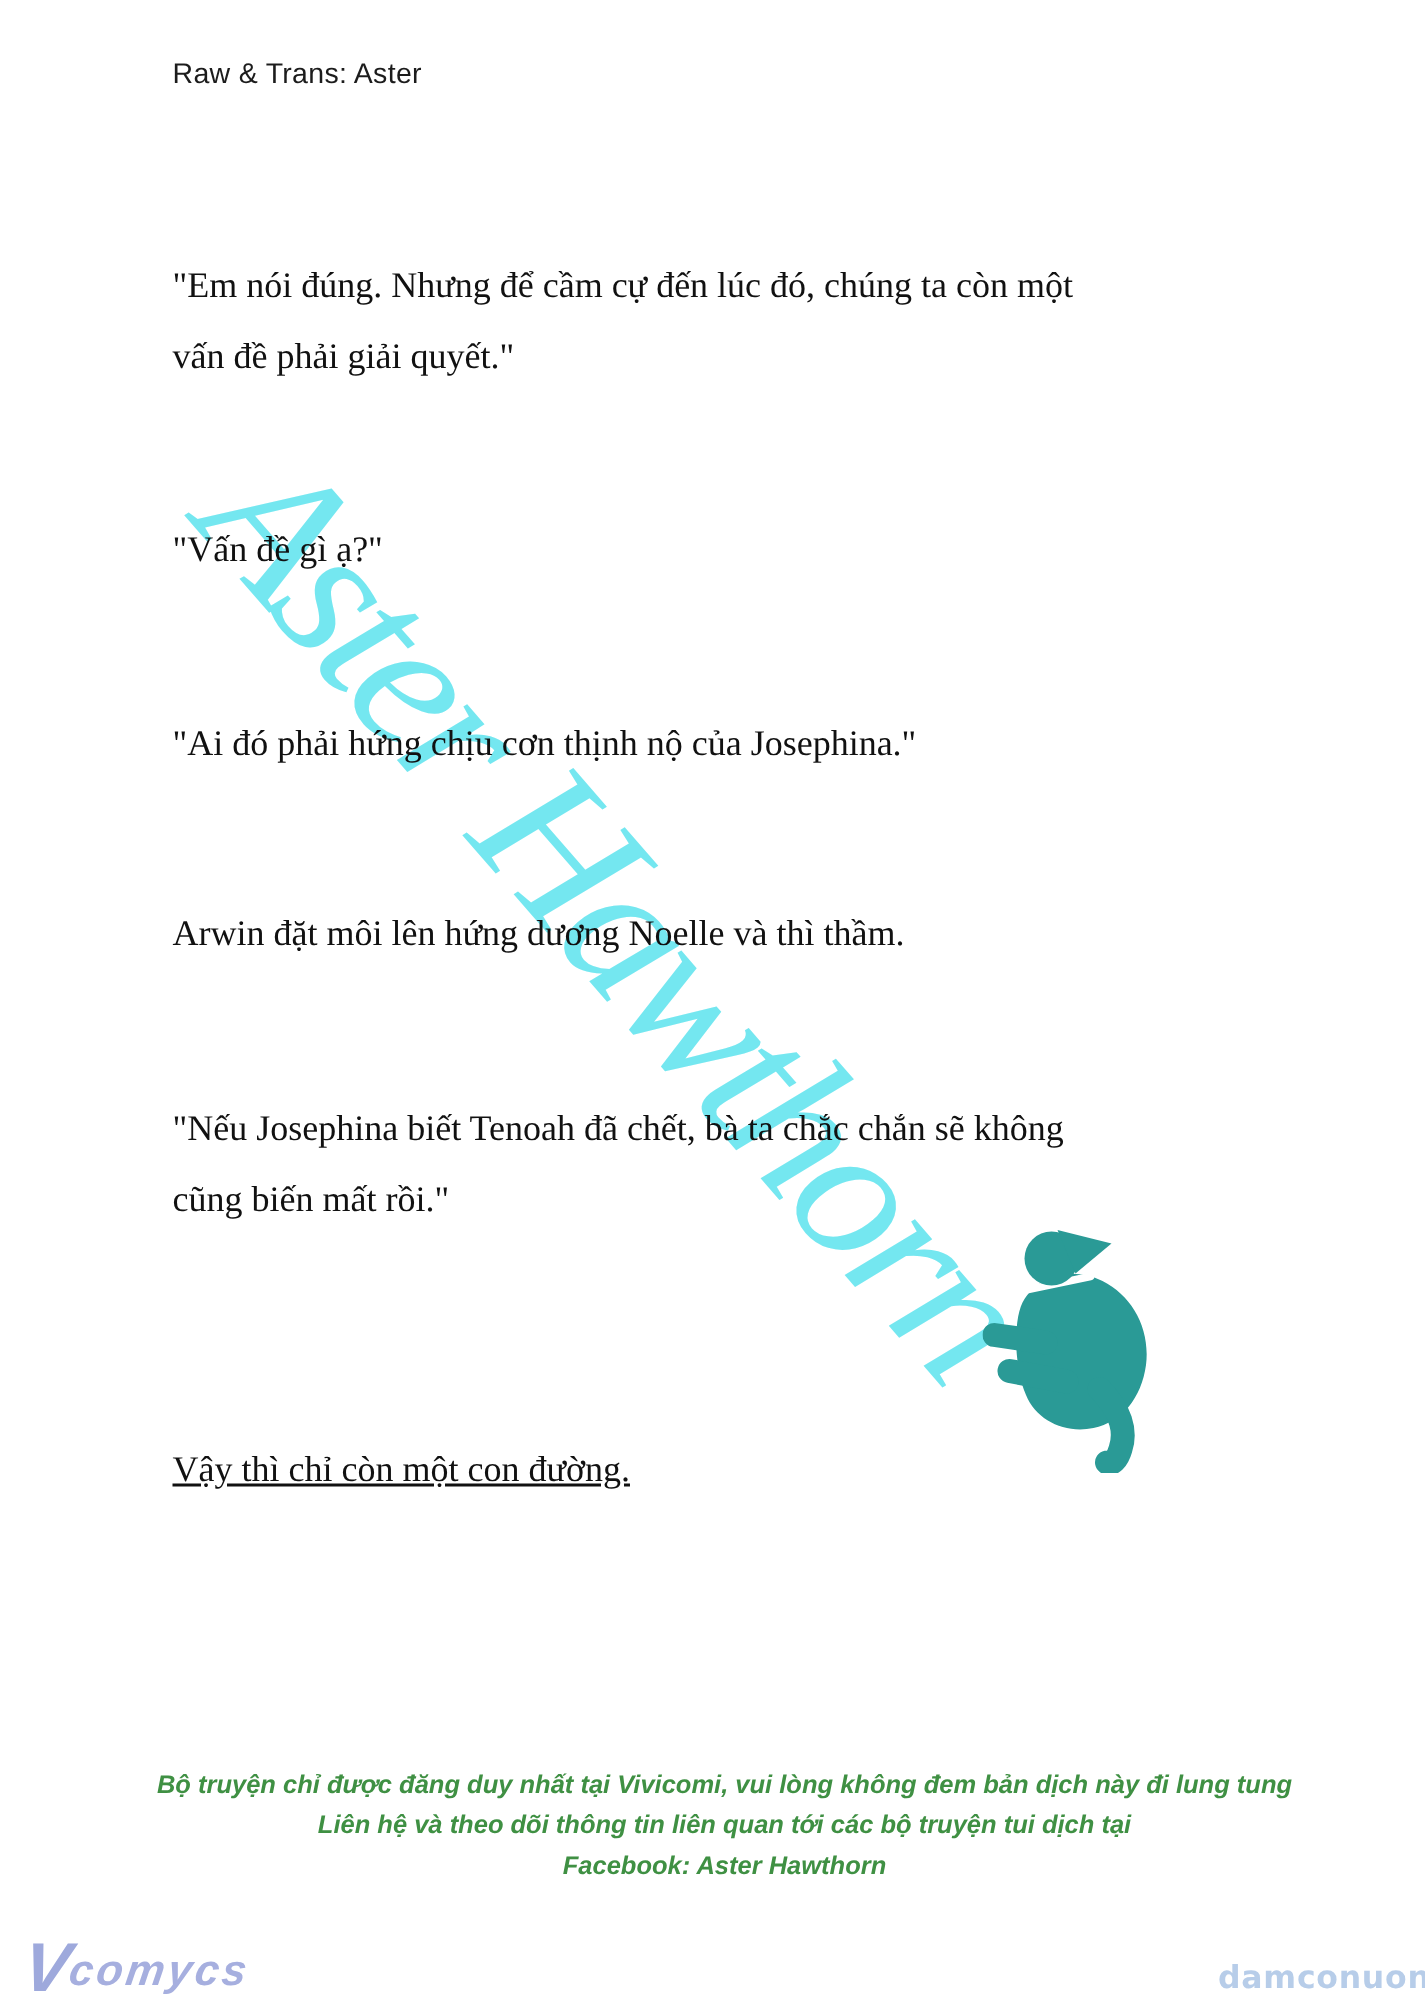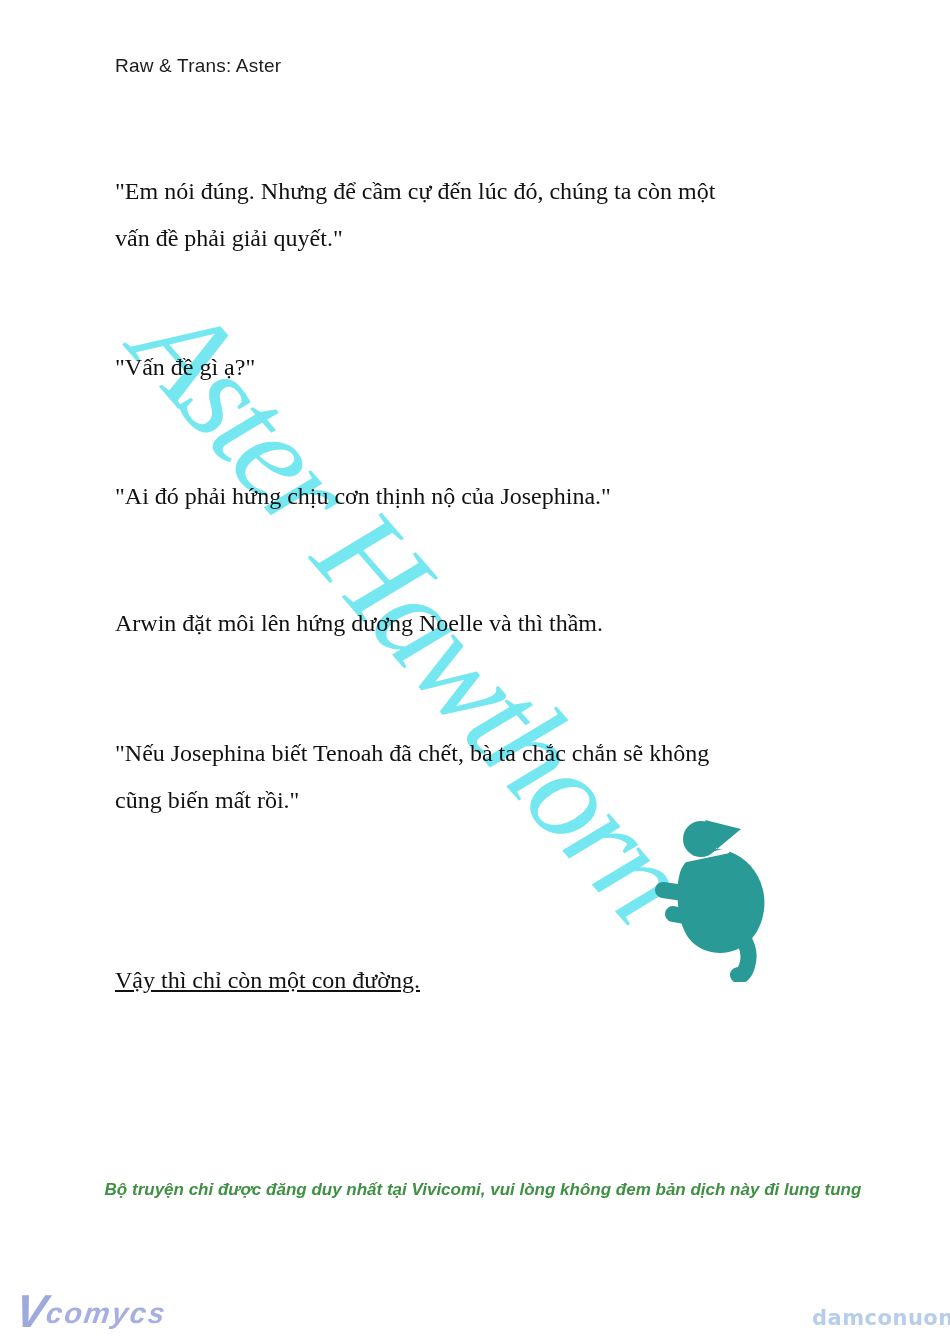--- a/index.html
+++ b/index.html
@@ -7,21 +7,21 @@
     width:950px;height:1343px;
     background:#ffffff;
     position:relative;
     overflow:hidden;
     font-family:"Liberation Serif","DejaVu Serif",serif;
     color:#111111;
   }
   .page{position:absolute;inset:0;background:#ffffff;}
 
   .header-credit{
-    position:absolute;left:115px;top:55px;
+    position:absolute;left:115px;top:39px;
     font-family:"Liberation Sans","DejaVu Sans",sans-serif;
     font-size:19px;color:#1c1c1c;letter-spacing:0.2px;
     z-index:3;
   }
 
   .watermark{
     position:absolute;left:209px;top:278px;
     transform:rotate(49deg);transform-origin:0 0;
     font-family:"Liberation Serif","DejaVu Serif",serif;
     font-style:italic;
@@ -120,20 +120,22 @@
 
       <line x1="8" y1="76" x2="42" y2="81" stroke="#2a9a96" stroke-width="16" stroke-linecap="round"></line>
       <line x1="18" y1="100" x2="56" y2="107" stroke="#2a9a96" stroke-width="16" stroke-linecap="round"></line>
 
       <path d="M78,112 C92,126 96,140 92,152 C90,159 86,163 83,161" fill="none" stroke="#2a9a96" stroke-width="16" stroke-linecap="round"></path>
     </svg>
   </div>
 
   <div class="footer-notice">
       <div class="tline">Bộ truyện chỉ được đăng duy nhất tại Vivicomi, vui lòng không đem bản dịch này đi lung tung</div>
+      <div class="tline">Liên hệ và theo dõi thông tin liên quan tới các bộ truyện tui dịch tại</div>
+      <div class="tline">Facebook: Aster Hawthorn</div>
     </div>
 
   <div class="vcomycs">
     <span class="v">V</span><span class="rest">comycs</span>
   </div>
 
   <div class="damconuong">damconuong</div>
 
 </div>
 

